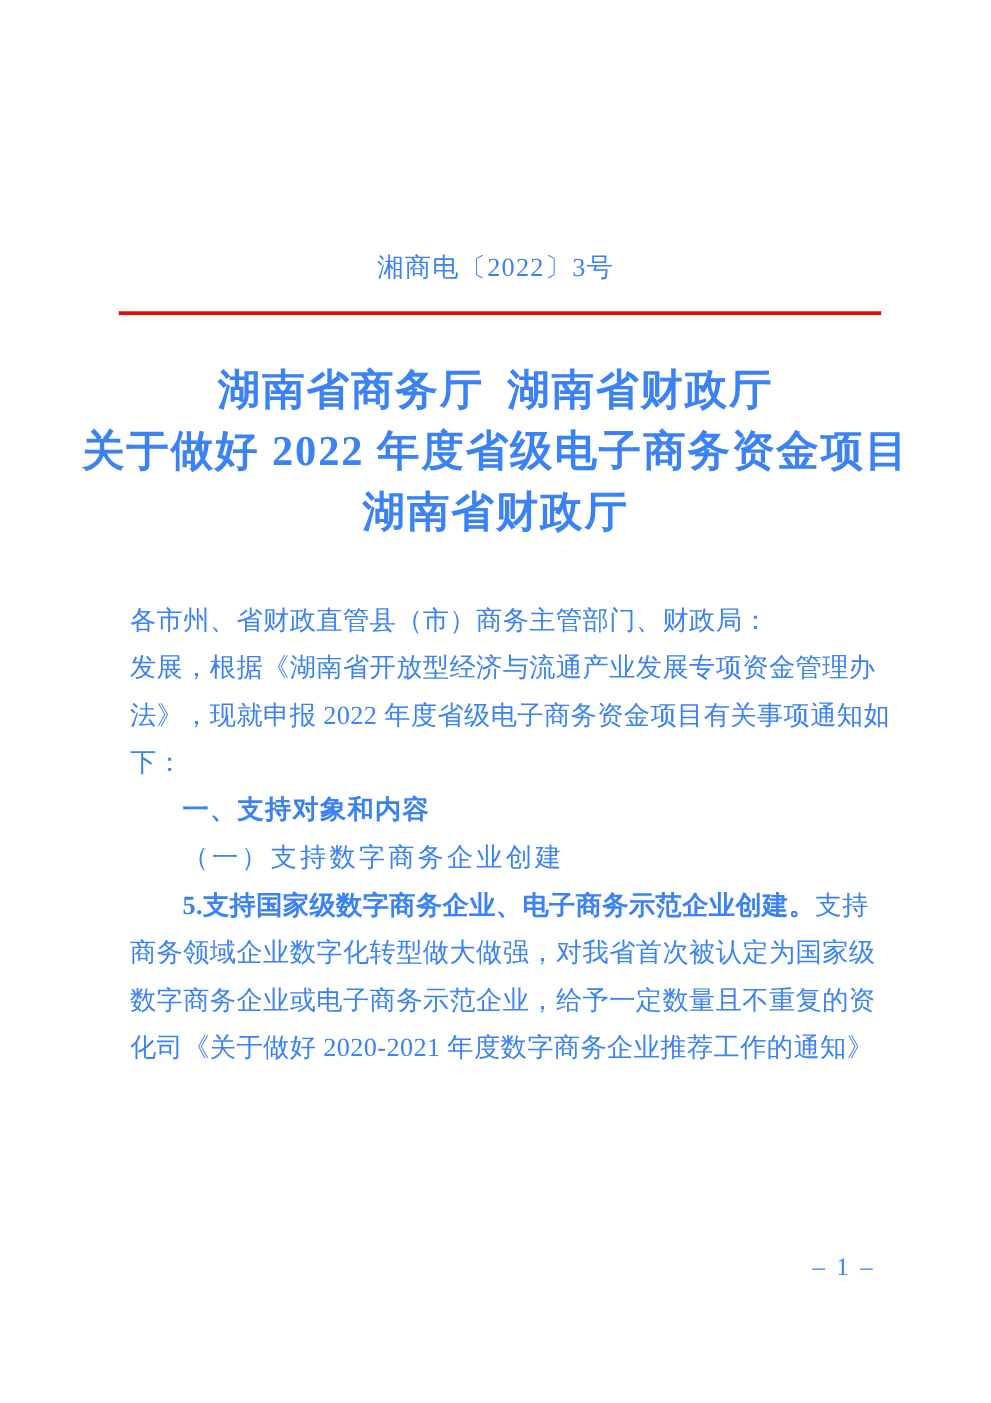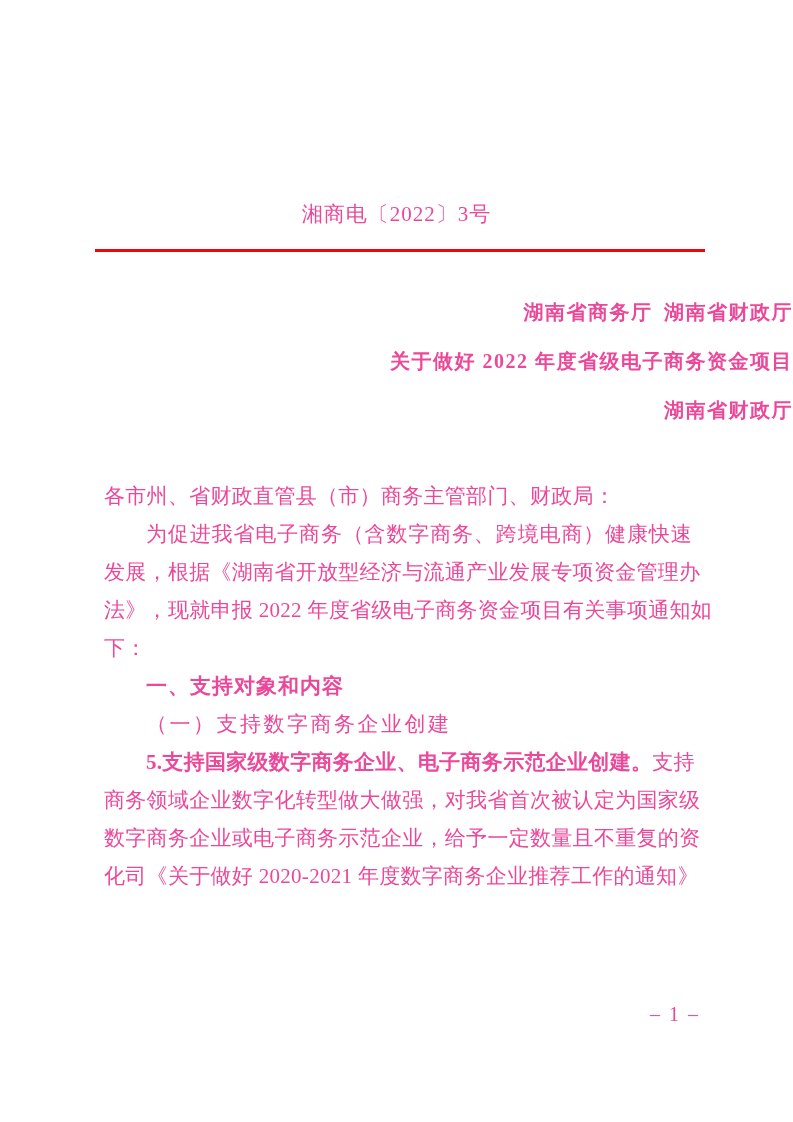--- a/index.html
+++ b/index.html
@@ -5,21 +5,21 @@
   html, body {
     margin: 0;
     padding: 0;
     background: #ffffff;
   }
   .page {
     position: relative;
     width: 793px;
     height: 1122px;
     background: #ffffff;
-    color: #ec4899;
+    color: #3b82f6;
     font-family: "Liberation Serif", "DejaVu Serif", serif;
     overflow: hidden;
   }
   .docnum {
     position: absolute;
     top: 199px;
     left: 0;
     right: 0;
     text-align: center;
     font-size: 21px;
@@ -32,22 +32,22 @@
     left: 95px;
     width: 610px;
     height: 3px;
     background: #f00606;
   }
   .title {
     position: absolute;
     top: 288px;
     left: 0;
     right: 0;
-    text-align: right;
-    font-size: 20px;
+    text-align: center;
+    font-size: 34px;
     line-height: 49px;
     font-weight: bold;
     letter-spacing: 1.5px;
   }
   .body {
     position: absolute;
     top: 477px;
     left: 104px;
     width: 588px;
     font-size: 21px;
@@ -93,21 +93,20 @@
   <div class="redline"></div>
 
   <div class="title">
     <div>湖南省商务厅 湖南省财政厅</div>
     <div>关于做好 2022 年度省级电子商务资金项目</div>
     <div>湖南省财政厅</div>
   </div>
 
   <div class="body">
     <div class="line">各市州、省财政直管县（市）商务主管部门、财政局：</div>
-    <div class="line indent fill">为促进我省电子商务（含数字商务、跨境电商）健康快速</div>
     <div class="line fill">发展，根据《湖南省开放型经济与流通产业发展专项资金管理办</div>
     <div class="line fill">法》，现就申报 2022 年度省级电子商务资金项目有关事项通知如</div>
     <div class="line">下：</div>
     <div class="line indent heading">一、支持对象和内容</div>
     <div class="line indent kaiti">（一）支持数字商务企业创建</div>
     <div class="line indent fill"><b>5.支持国家级数字商务企业、电子商务示范企业创建。</b><span>支持</span></div>
     <div class="line fill">商务领域企业数字化转型做大做强，对我省首次被认定为国家级</div>
     <div class="line fill">数字商务企业或电子商务示范企业，给予一定数量且不重复的资</div>
     <div class="line fill">化司《关于做好 2020-2021 年度数字商务企业推荐工作的通知》</div>
   </div>

